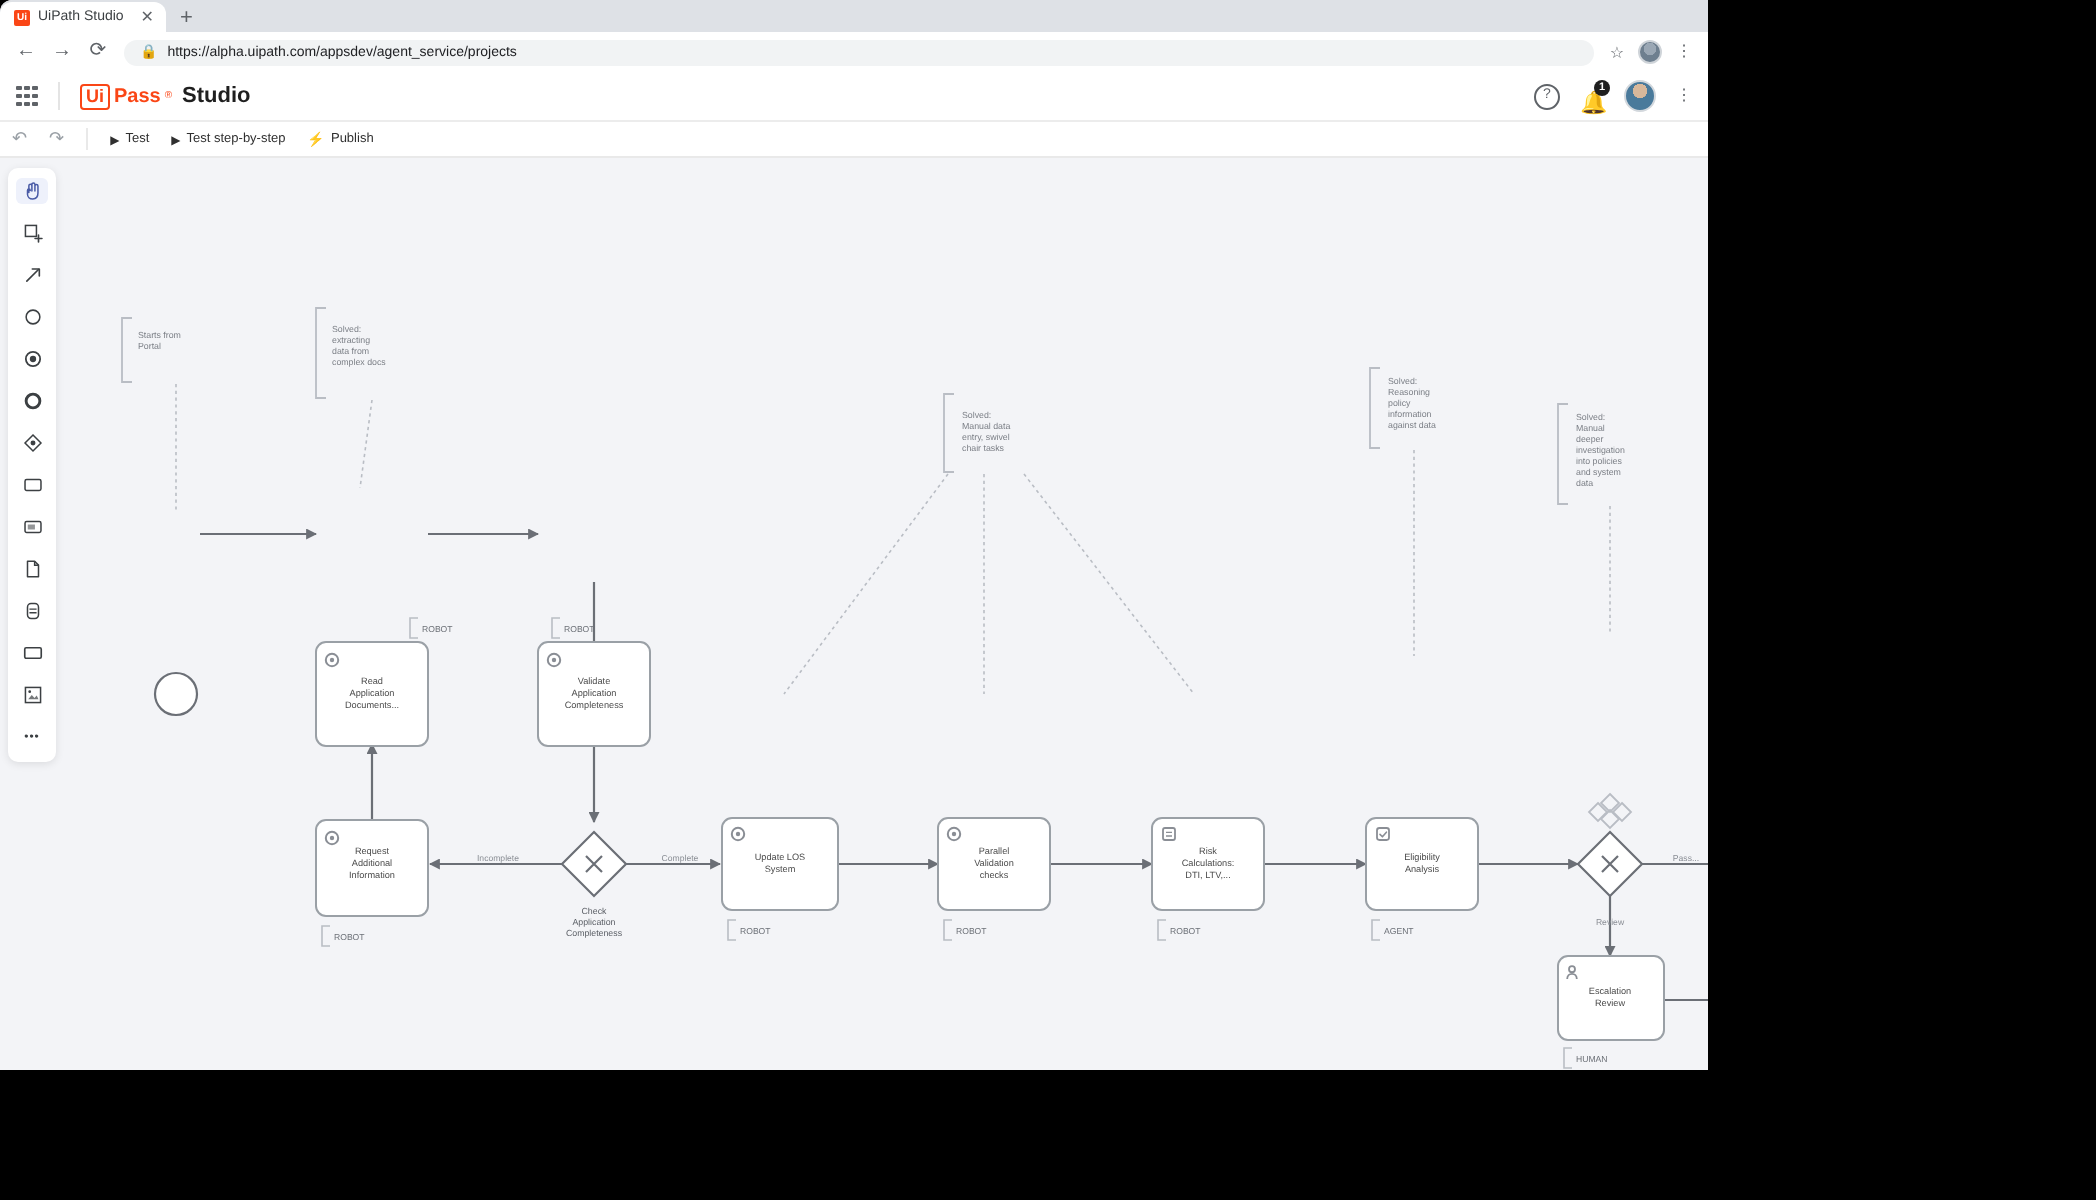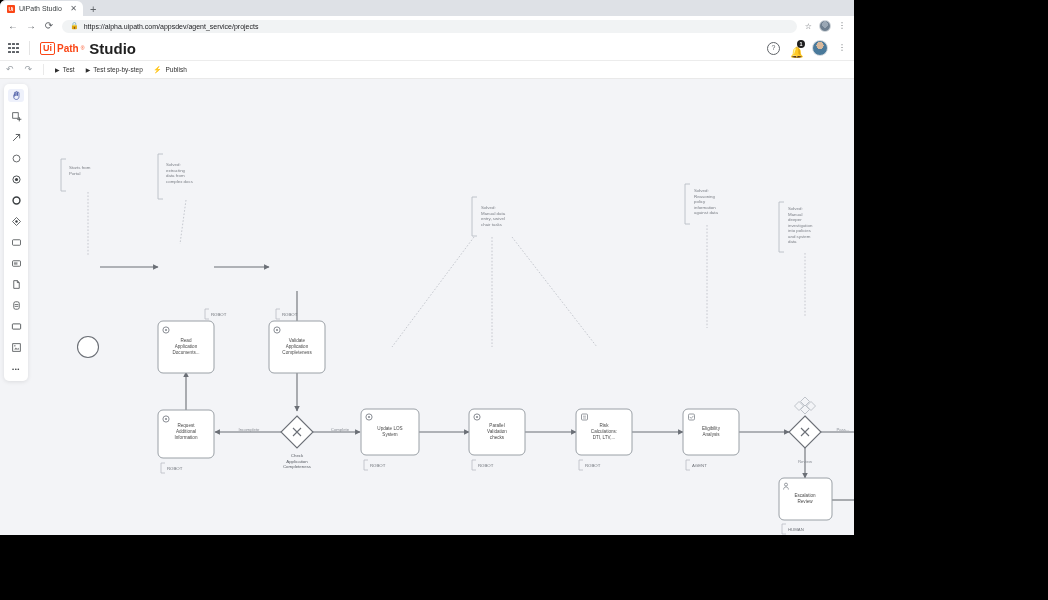--- a/index.html
+++ b/index.html
@@ -79,21 +79,21 @@
   }
   .grid-icon i { background:#5f6368; border-radius:0.5px; display:block; }
   .hdr-sep { width:1px; height:14px; background:#e4e4e4; margin-right: 10px; }
   .logo { display:flex; align-items:center; gap:2px; }
   .logo-ui {
     border: 1.3px solid #fa4616; color:#fa4616; font-weight: bold;
     font-size: 9px; padding: 0px 2px; border-radius:2px; line-height: 11px;
   }
   .logo-path { color:#fa4616; font-weight: bold; font-size: 10px; }
   .logo-tm { color:#fa4616; font-size: 5px; vertical-align: super; }
-  .logo-studio { color:#1f1f1f; font-weight: bold; font-size: 15px; margin-left: 5px; }
+  .logo-studio { color:#1f1f1f; font-weight: bold; font-size: 11px; margin-left: 5px; }
   .hdr-spacer { flex: 1; }
   .hdr-right { display:flex; align-items:center; gap: 10px; }
   .icon-circle-q {
     width: 11px; height: 11px; border-radius:50%; border:1px solid #5f6368;
     color:#5f6368; font-size: 7px; text-align:center; line-height: 10px;
   }
   .bell-wrap { position: relative; width: 12px; height: 12px; }
   .bell { font-size: 11px; color:#3c4043; line-height: 12px; }
   .bell-badge {
     position:absolute; right:-3px; top:-2px;
@@ -202,21 +202,21 @@
           <i></i>
           <i></i>
           <i></i>
           <i></i>
           <i></i>
           <i></i>
       </span>
       <span class="hdr-sep"></span>
       <span class="logo">
         <span class="logo-ui">Ui</span>
-        <span class="logo-path">Path</span>
+        <span class="logo-path">Pass</span>
         <span class="logo-tm">®</span>
       </span>
       <span class="logo-studio">Studio</span>
       <span class="hdr-spacer"></span>
       <div class="hdr-right">
         <span class="icon-circle-q">?</span>
         <span class="bell-wrap">
           <span class="bell">🔔</span>
           <span class="bell-badge">1</span>
         </span>

